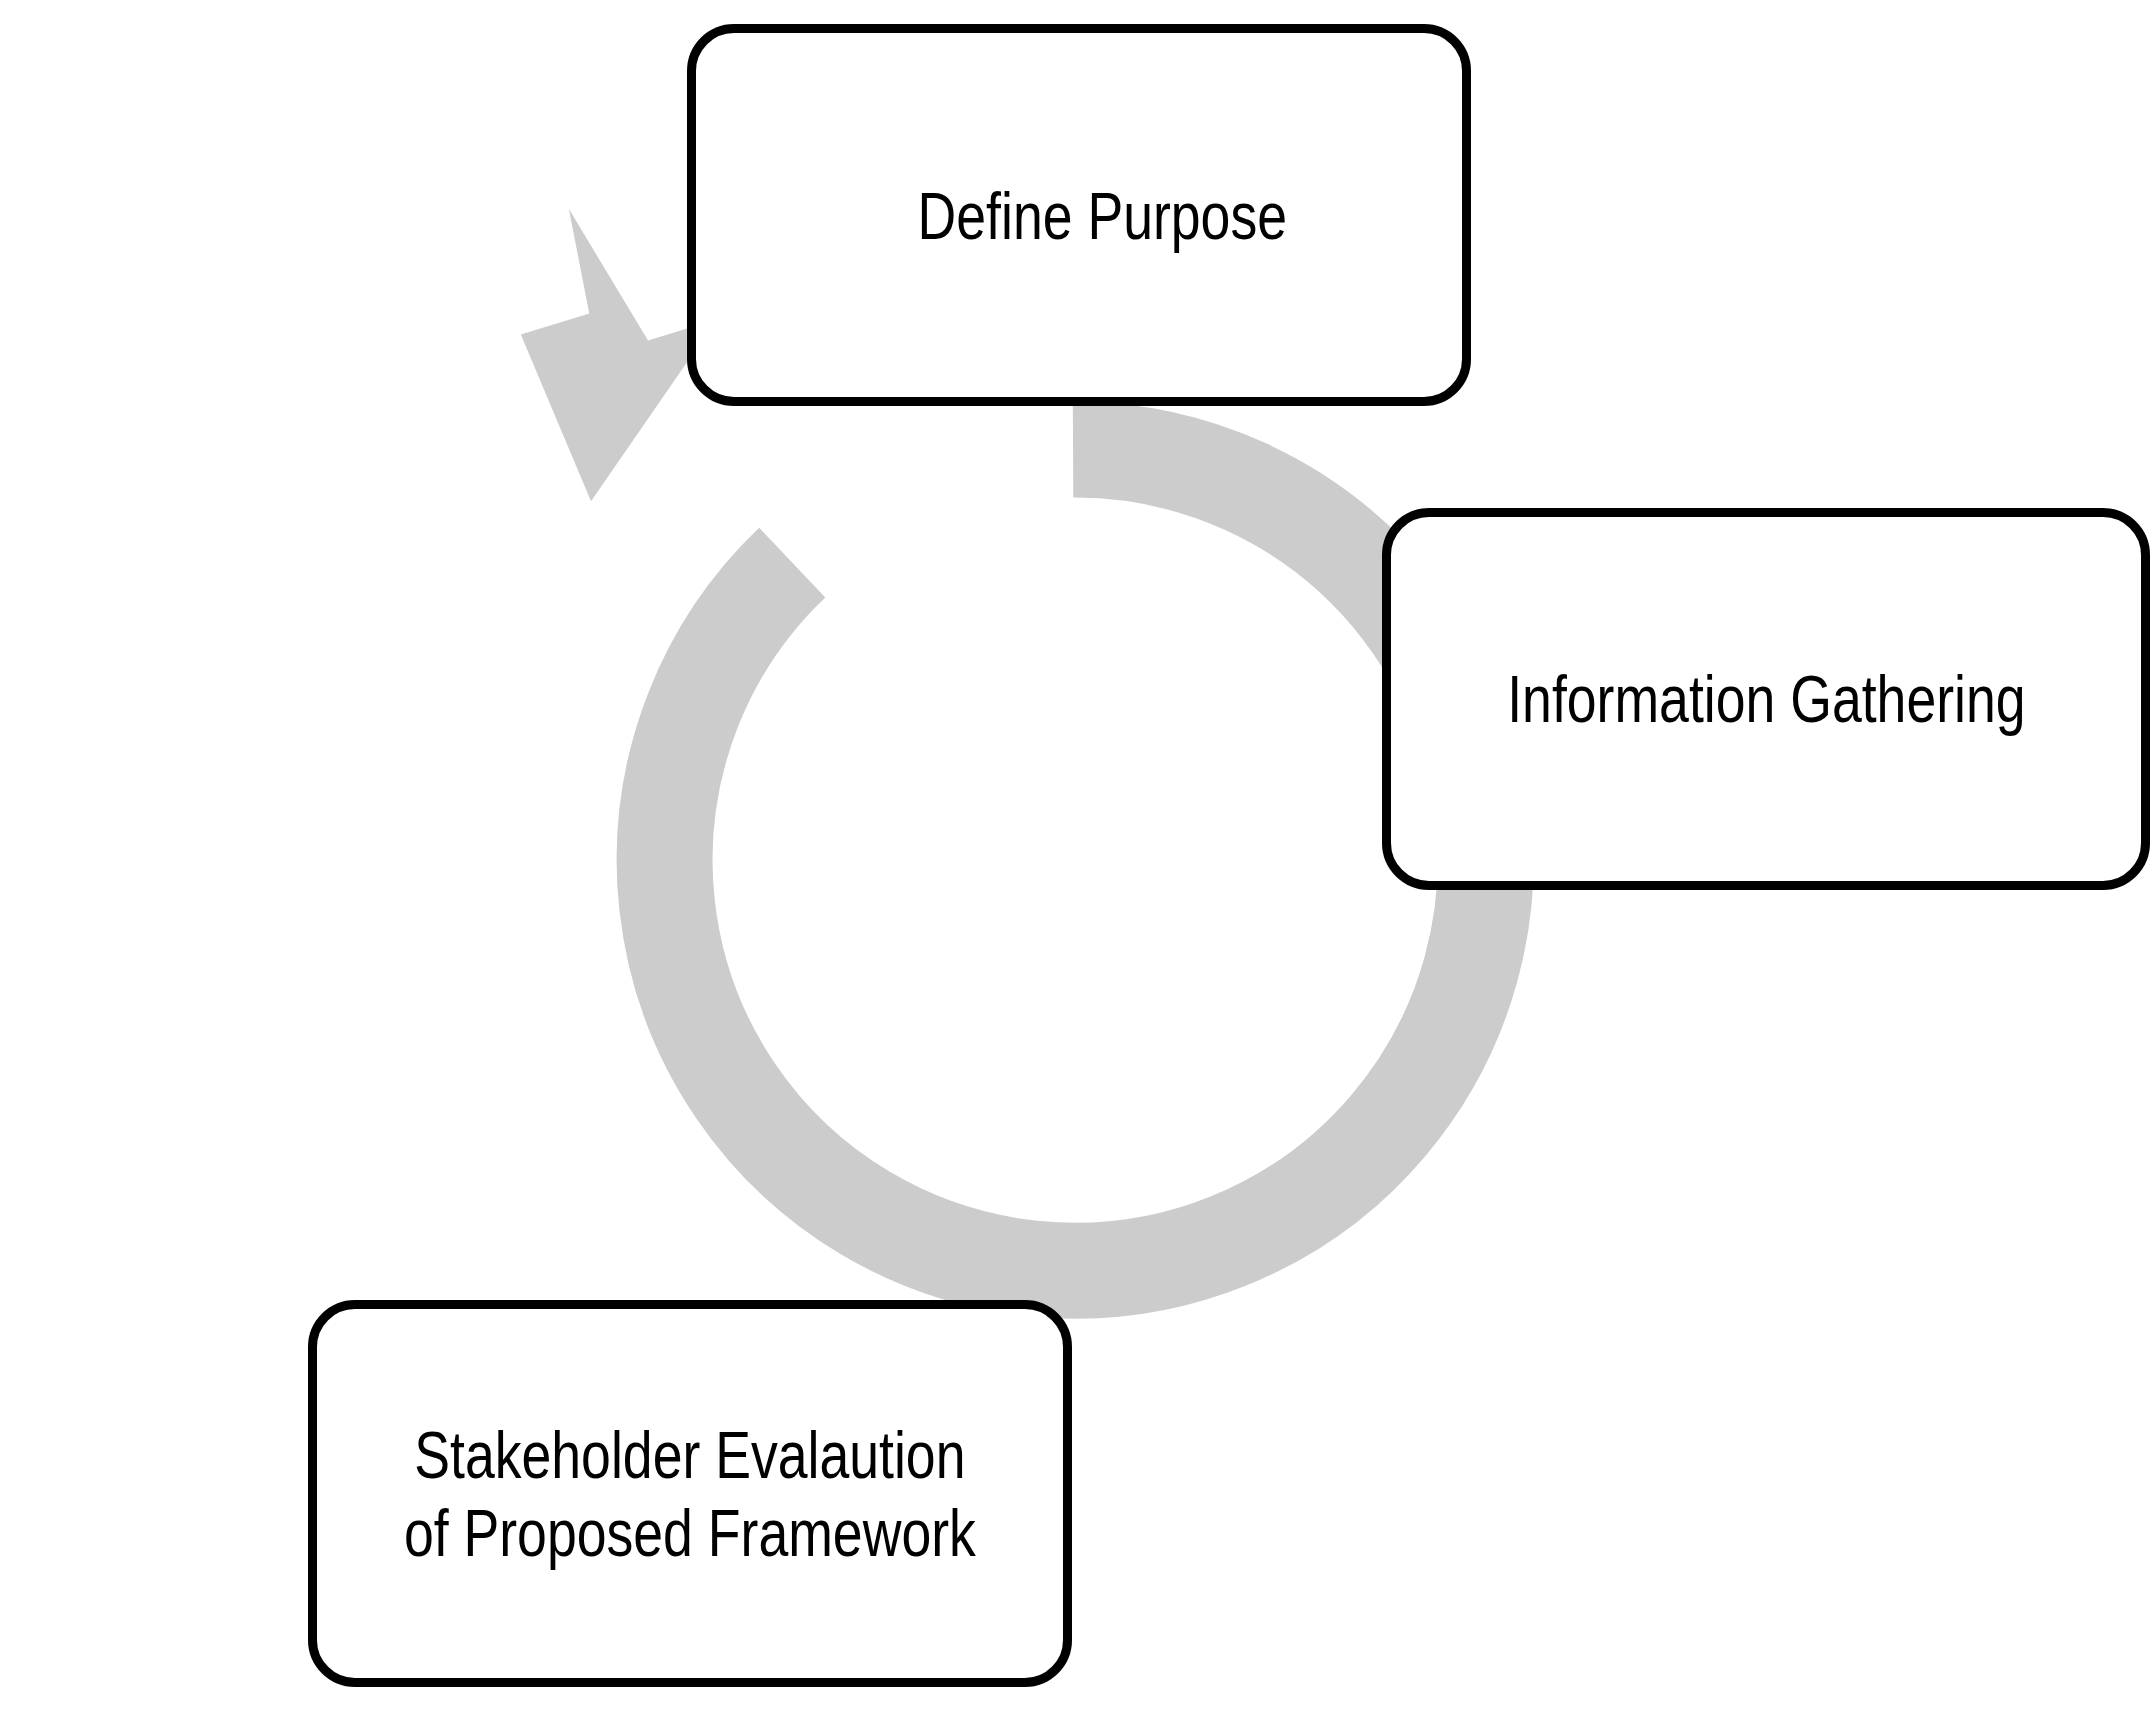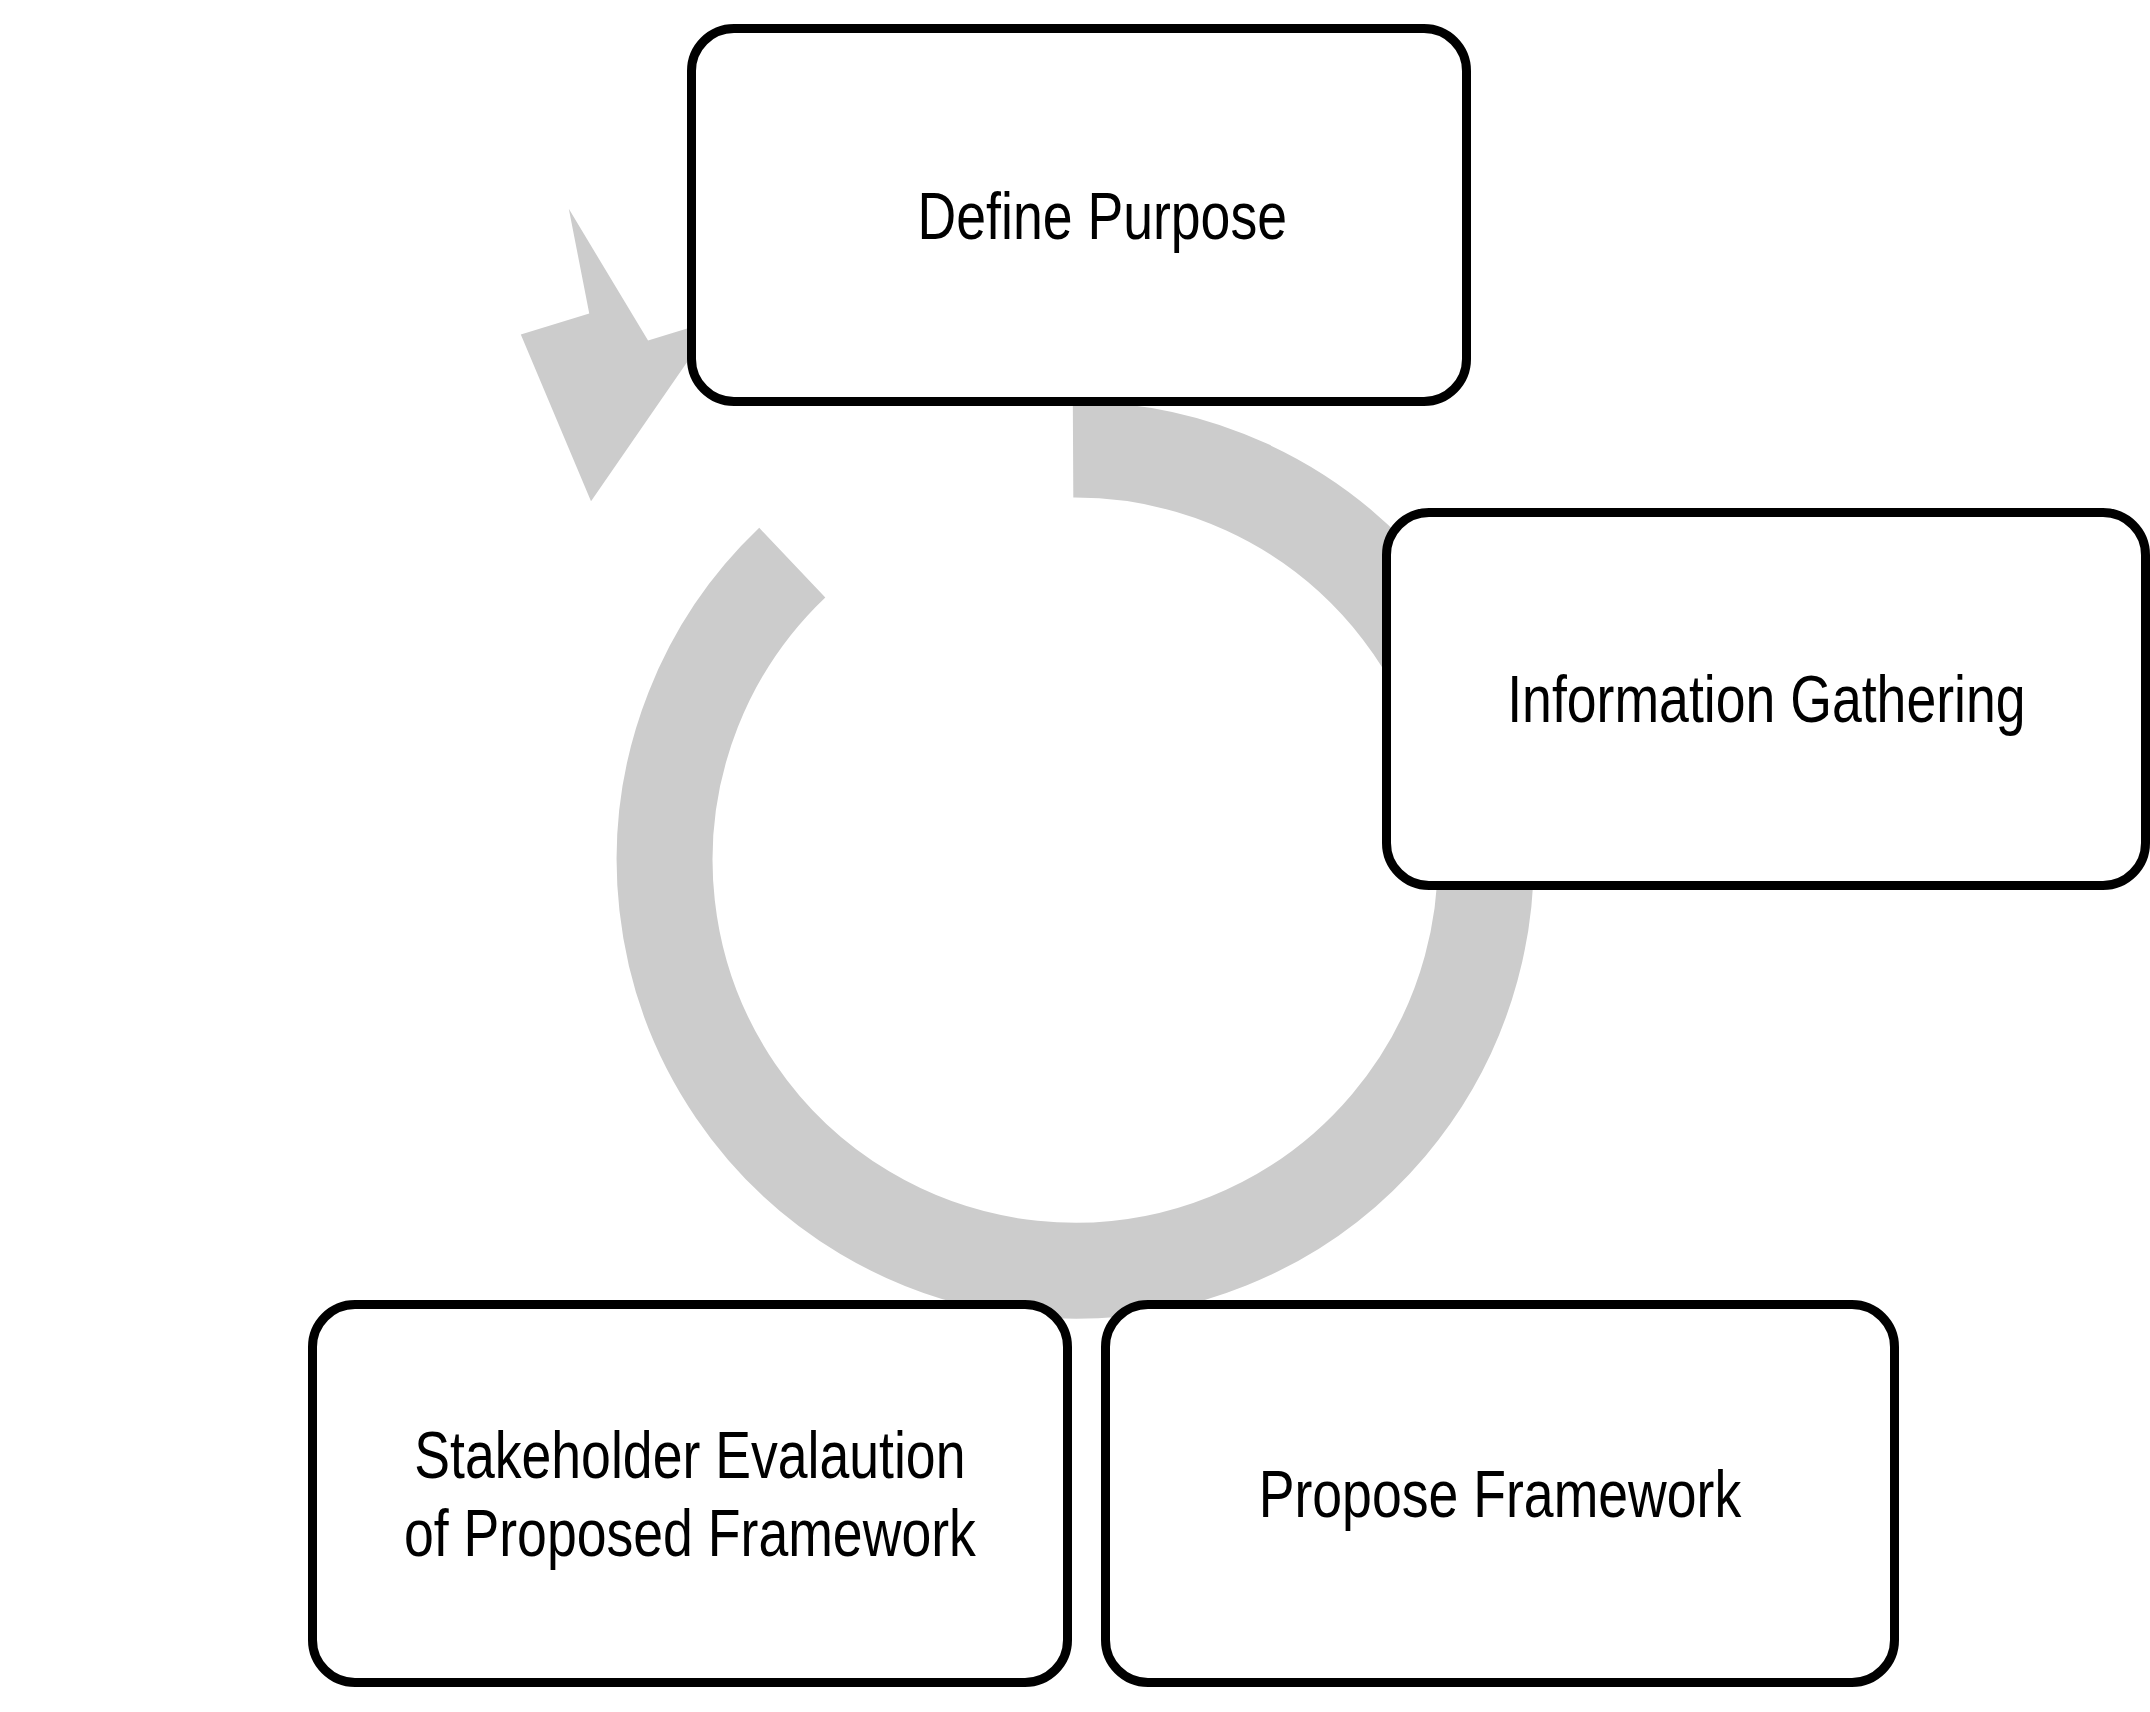--- a/index.html
+++ b/index.html
@@ -67,23 +67,20 @@
   </svg>
 
   <div class="node-box" id="node-define-purpose">
     <span class="node-label">Define Purpose</span>
   </div>
 
   <div class="node-box" id="node-information-gathering">
     <span class="node-label">Information Gathering</span>
   </div>
 
-  <div class="node-box" id="node-propose-framework">
-    <span class="node-label">Propose Framework</span>
-  </div>
 
   <div class="node-box" id="node-stakeholder-evaluation">
     <span class="node-label">Stakeholder Evalaution
 of Proposed Framework</span>
   </div>
 
 
 </div>
 
 

